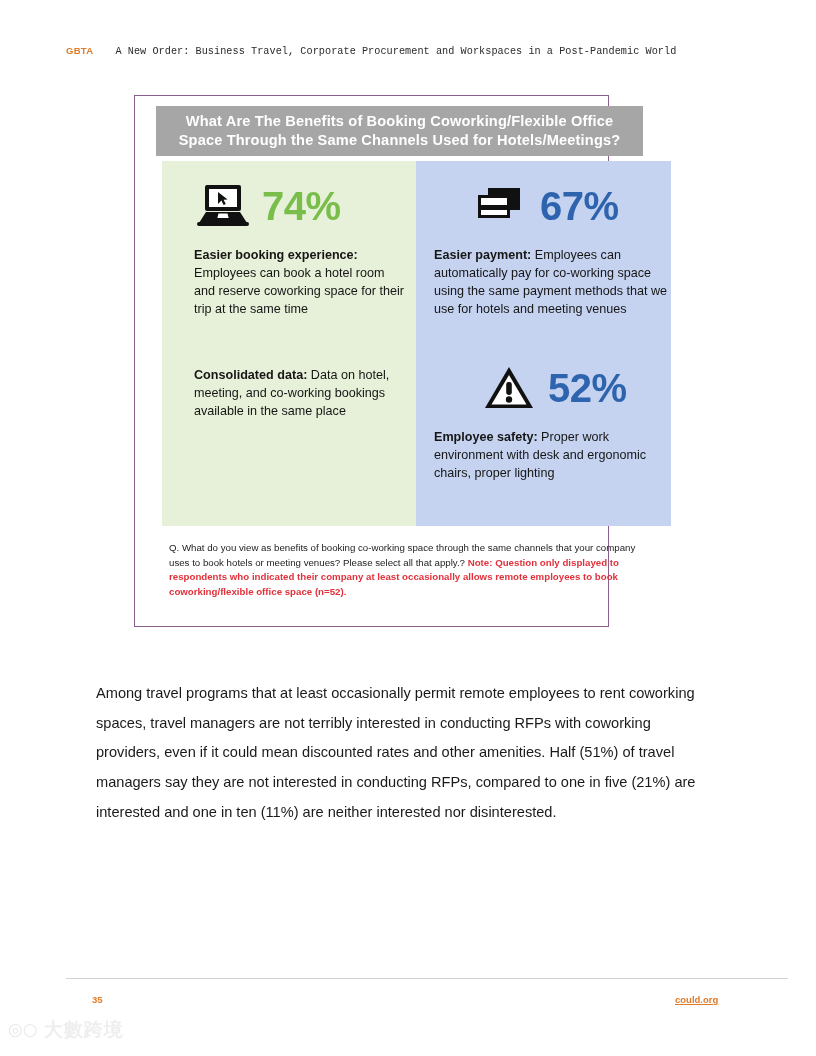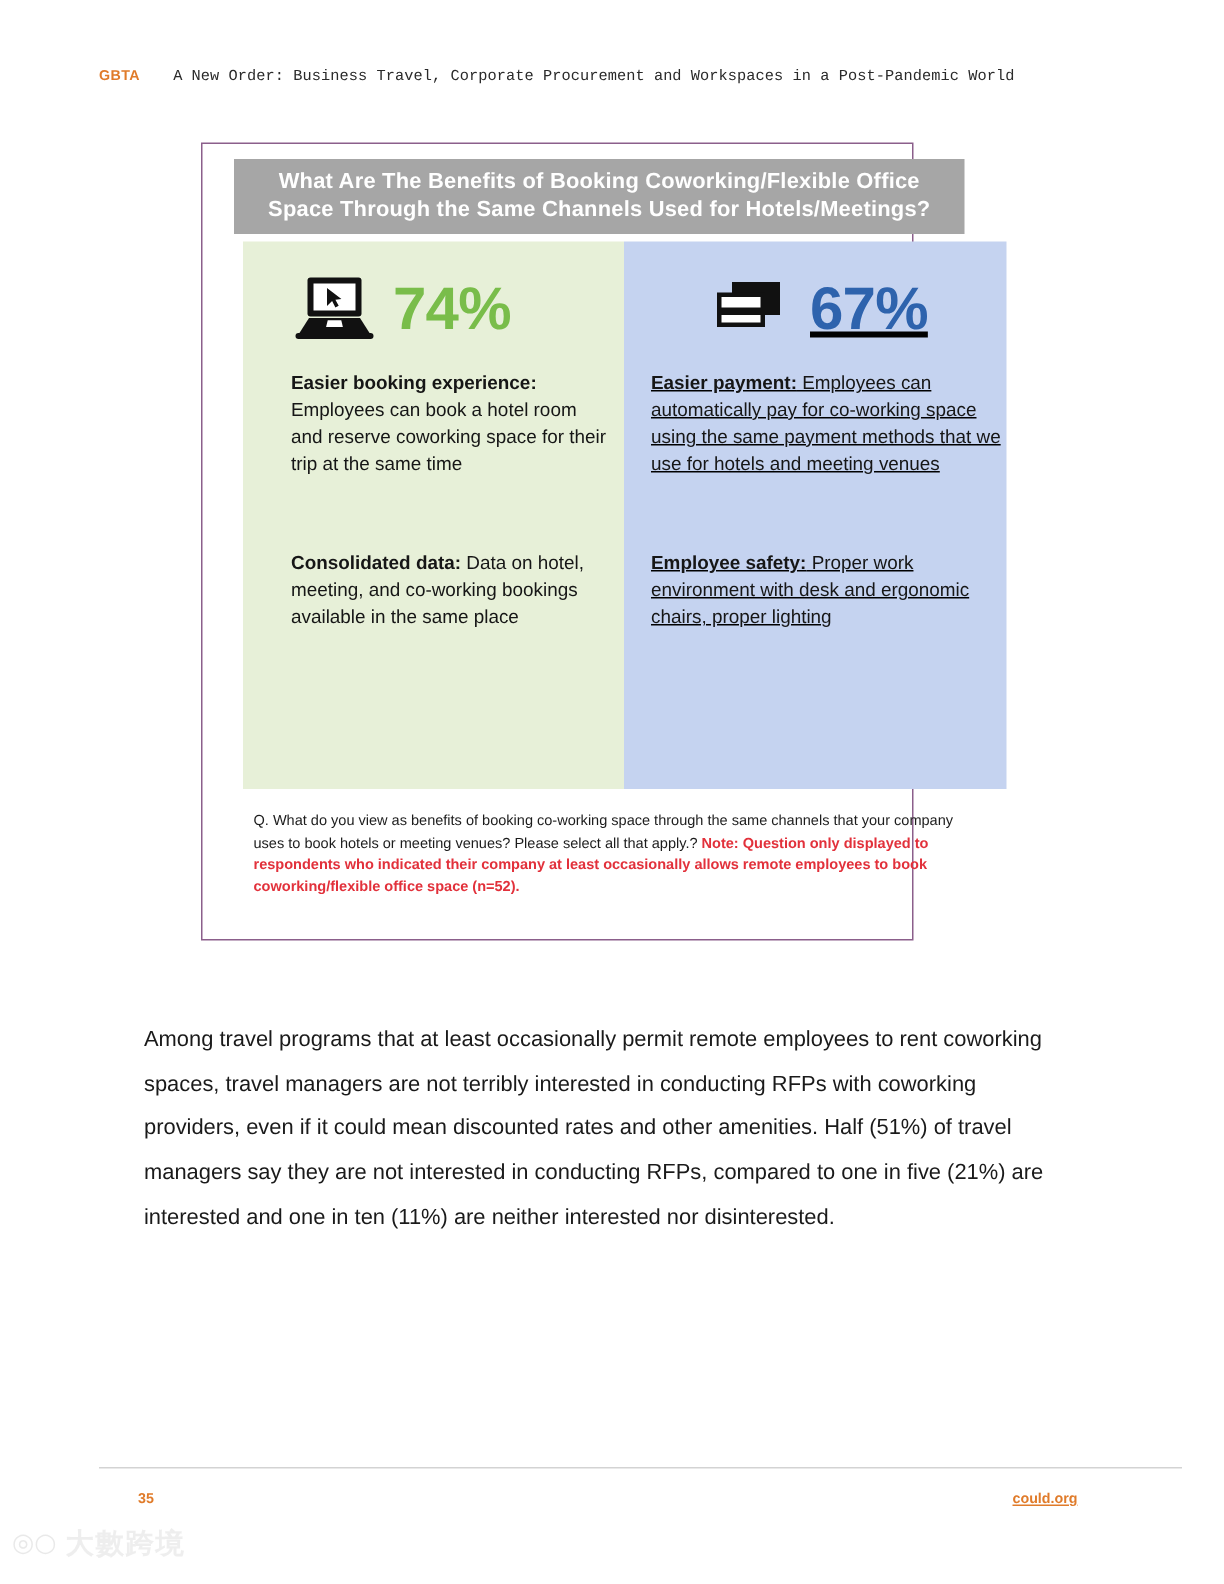--- a/index.html
+++ b/index.html
@@ -90,21 +90,21 @@
 
   .stat-block {
     position: absolute;
     left: 0;
     width: 100%;
     box-sizing: border-box;
   }
   .stat-block.first { top: 14px; }
   .stat-block.second { top: 196px; }
   .panel.green .stat-block { padding-left: 32px; padding-right: 12px; }
-  .panel.blue  .stat-block { padding-left: 18px; padding-right: 2px; text-decoration: underline; }
+  .panel.blue  .stat-block { padding-left: 18px; padding-right: 2px; }
   .panel.blue .stat-block.second { padding-left: 18px; }
 
   .stat-top {
     display: flex;
     align-items: center;
     gap: 10px;
     height: 62px;
   }
   .panel.blue .stat-top { padding-left: 38px; }
   .panel.blue .stat-block.second .stat-top { padding-left: 46px; }
@@ -269,20 +269,31 @@
             </svg>
           </span>
           <span class="pct blue">67%</span>
         </div>
         <div class="stat-desc">
           <b>Easier payment:</b><span> Employees can automatically pay for co-working space using the same payment methods that we use for hotels and meeting venues</span>
         </div>
       </div>
 
       <div class="stat-block second">
+        <div class="stat-top">
+          <span class="icon-wrap">
+            <svg width="52" height="48" viewBox="0 0 52 48" aria-hidden="true">
+              <path d="M26 3 L50 44 L2 44 Z" fill="#111111"></path>
+              <path d="M26 11 L43.5 40.5 L8.5 40.5 Z" fill="#ffffff"></path>
+              <rect x="23.2" y="18" width="5.6" height="13" rx="2.4" fill="#111111"></rect>
+              <circle cx="26" cy="35.5" r="3.2" fill="#111111"></circle>
+            </svg>
+          </span>
+          <span class="pct blue">52%</span>
+        </div>
         <div class="stat-desc">
           <b>Employee safety:</b><span> Proper work environment with desk and ergonomic chairs, proper lighting</span>
         </div>
       </div>
 
     </div>
   </div>
 
   <div class="figure-note">
     <span>Q. What do you view as benefits of booking co-working space through the same channels that your company uses to book hotels or meeting venues? Please select all that apply.? </span><span class="redpart">Note: Question only displayed to respondents who indicated their company at least occasionally allows remote employees to book coworking/flexible office space (n=52).</span>

